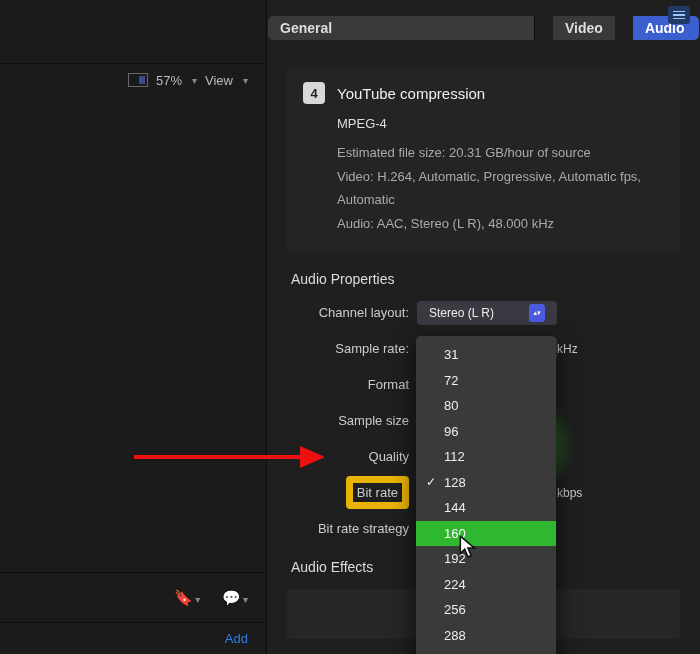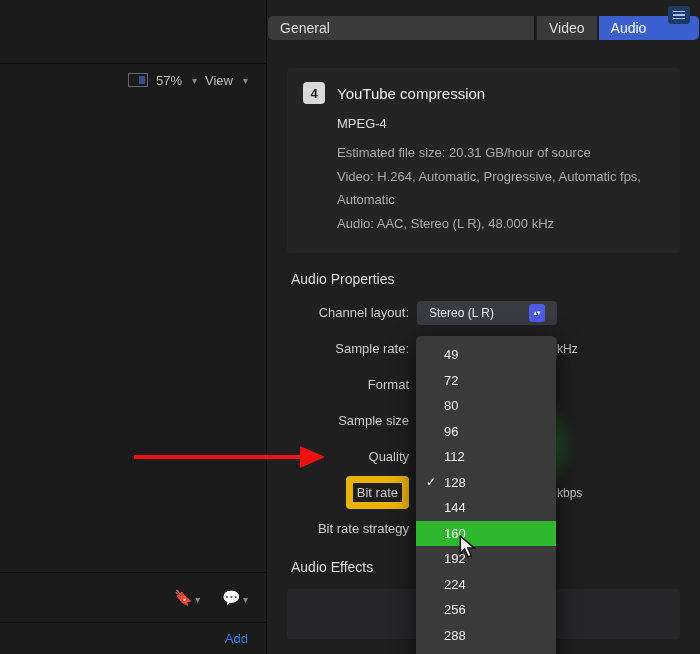--- a/index.html
+++ b/index.html
@@ -11,21 +11,21 @@
   .zoom-icon { width: 20px; height: 14px; border: 1px solid #666; display: inline-block; position: relative; }
   .zoom-icon::after { content: ""; position: absolute; right: 2px; top: 2px; bottom: 2px; width: 6px; background: #3a4a8a; }
   .chev { font-size: 10px; color: #888; margin-left: 2px; }
   .left-mid { flex: 1; }
   .left-bottom-strip { height: 50px; border-top: 1px solid #0d0d0d; display: flex; align-items: center; justify-content: flex-end; gap: 22px; padding-right: 18px; color: #888; }
   .bkm-icon, .cmt-icon { font-size: 15px; color: #888; }
   .left-footer { height: 32px; border-top: 1px solid #0d0d0d; display: flex; align-items: center; justify-content: flex-end; padding-right: 18px; }
   .add-link { color: #2f7de0; font-size: 13px; }
 
   .right { flex: 1; background: #1f1f1f; display: flex; flex-direction: column; }
-  .tabs-row { height: 56px; display: flex; align-items: center; justify-content: center; gap: 0; border-bottom: 0; }
+  .tabs-row { height: 56px; display: flex; align-items: center; justify-content: center; gap: 16px; border-bottom: 0; font-weight: bold; }
   .tab { padding: 4px 12px; color: #ddd; font-size: 14px; border-radius: 4px; margin: 0 1px; background: #3a3a3a; }
   .tab.mid { border-radius: 0; }
   .tab.left { border-radius: 5px 0 0 5px; }
   .tab.right { border-radius: 0 5px 5px 0; }
   .tab.active { background: #3c5fcf; color: #fff; }
 
   .panel { padding: 12px 20px 12px 20px; }
   .card { background: #242424; border-radius: 4px; padding: 14px 16px 18px 16px; margin-bottom: 18px; }
   .card-head { display: flex; align-items: center; gap: 12px; margin-bottom: 8px; }
   .step-badge { width: 22px; height: 22px; background: #d9d9d9; color: #222; border-radius: 4px; display: flex; align-items: center; justify-content: center; font-weight: 600; font-size: 13px; }
@@ -155,21 +155,21 @@
       <div class="section-title" style="margin-top:18px">Audio Effects</div>
       <div class="effects-box"></div>
     </div>
   </div>
 </div>
 
 <div class="green-blob"></div>
 <div class="green-blob-inner"></div>
 
 <div class="dropdown" id="bitrate-dd">
-    <div class="dd-item">49</div>
+    <div class="dd-item">31</div>
     <div class="dd-item">72</div>
     <div class="dd-item">80</div>
     <div class="dd-item">96</div>
     <div class="dd-item">112</div>
     <div class="dd-item check">128</div>
     <div class="dd-item">144</div>
     <div class="dd-item hl">160</div>
     <div class="dd-item">192</div>
     <div class="dd-item">224</div>
     <div class="dd-item">256</div>

